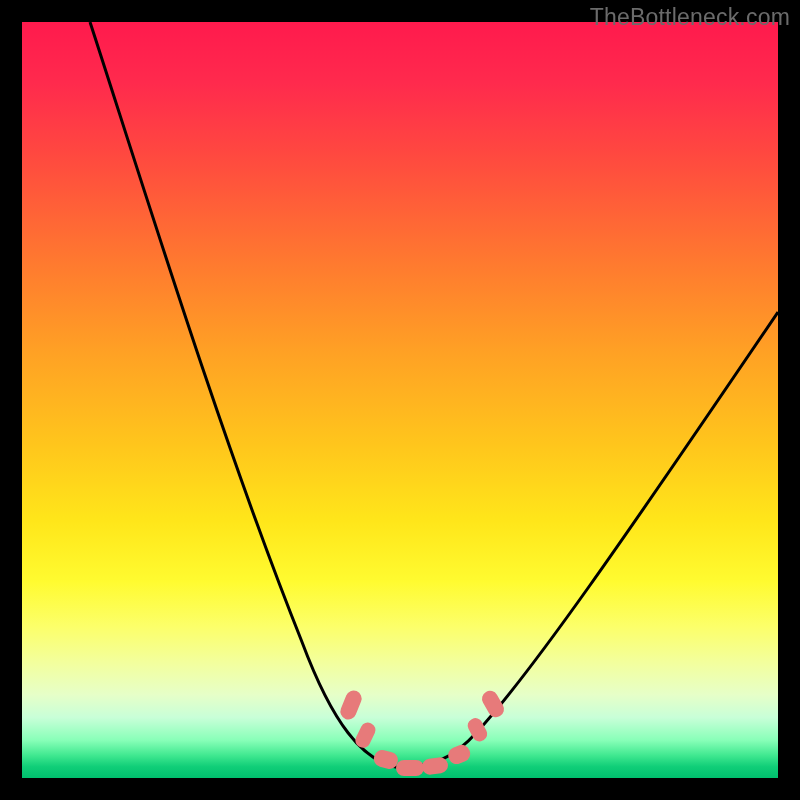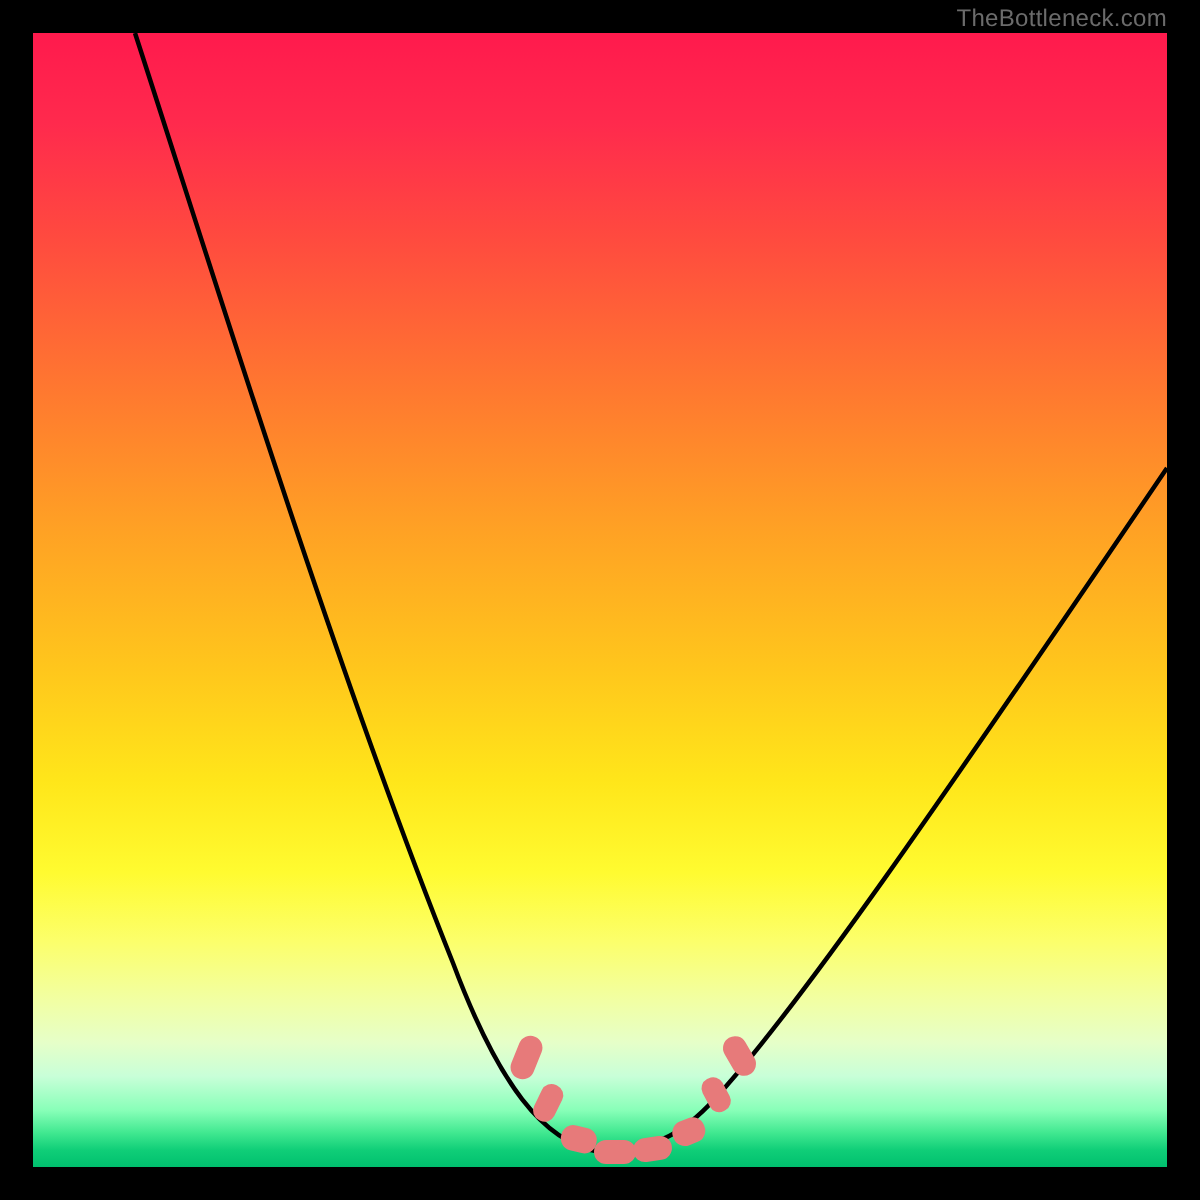--- a/index.html
+++ b/index.html
@@ -32,23 +32,23 @@
       #c8ffd8 92%,
       #88ffb8 95%,
       #40e890 97%,
       #10ce78 98.5%,
       #00c06e 100%
     );
   }
   .watermark {
     position: absolute;
     top: 4px;
-    right: 22px;
+    right: 10px;
     color: #6b6b6b;
-    font-size: 16px;
+    font-size: 23px;
     font-weight: 500;
     letter-spacing: 0.2px;
     user-select: none;
   }
   .curve-svg {
     position: absolute;
     left: 22px;
     top: 22px;
     width: 756px;
     height: 756px;

